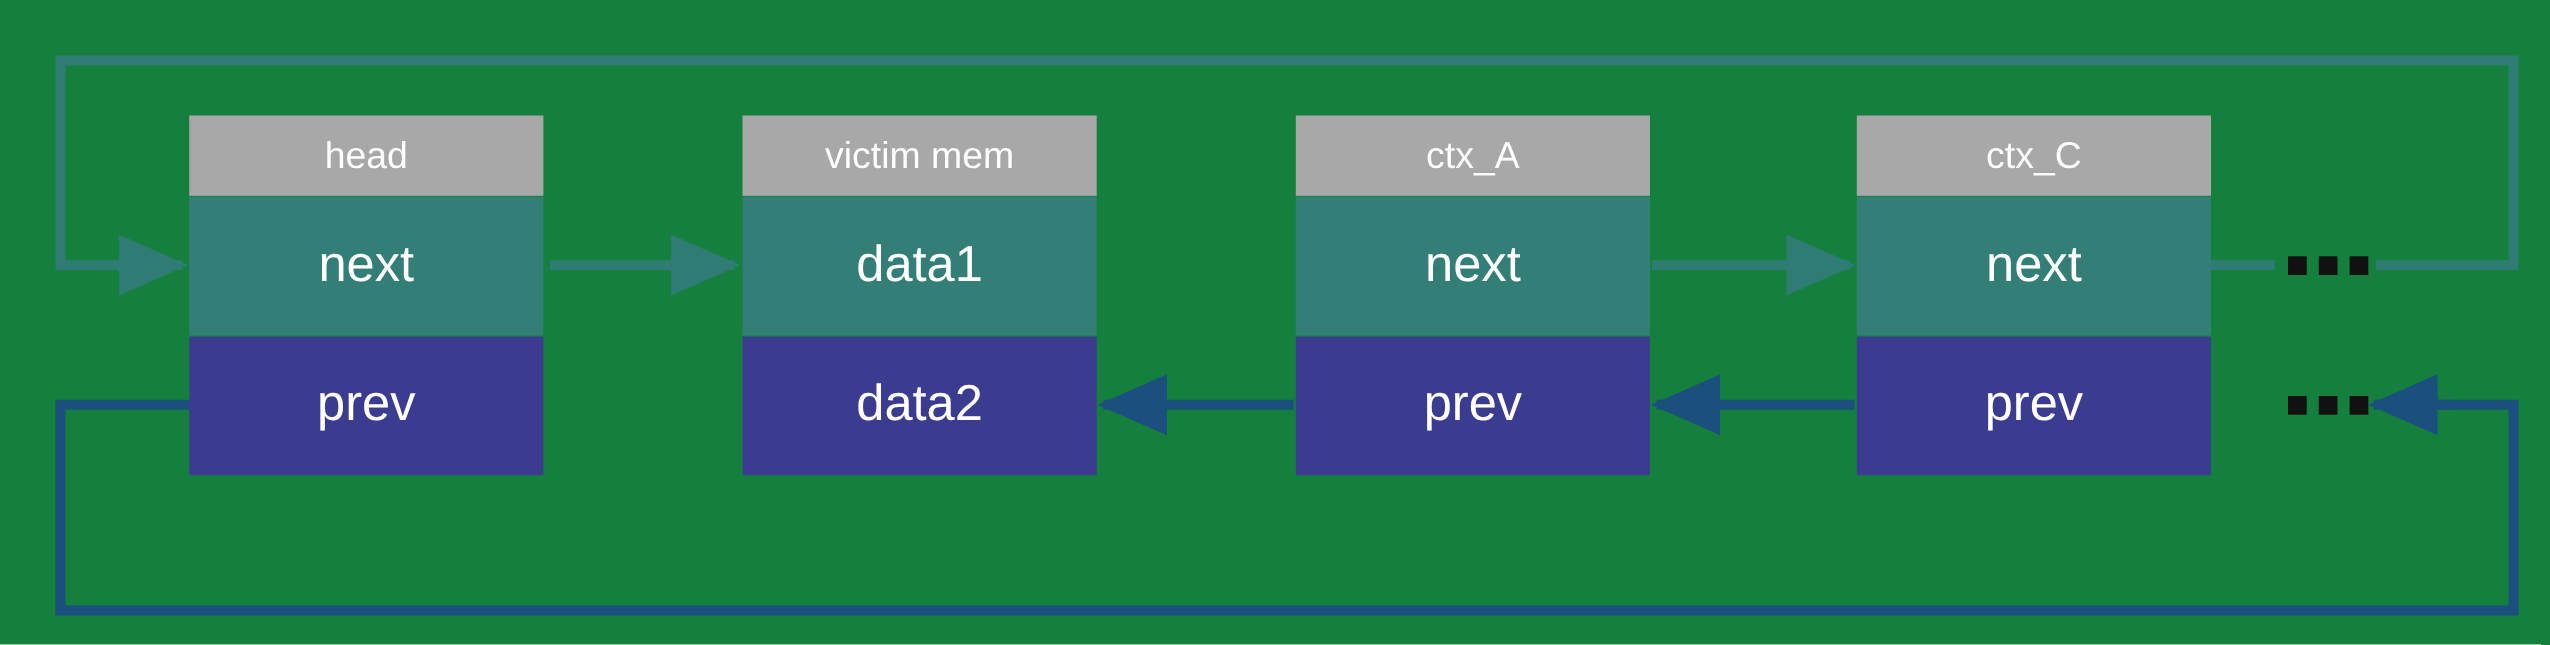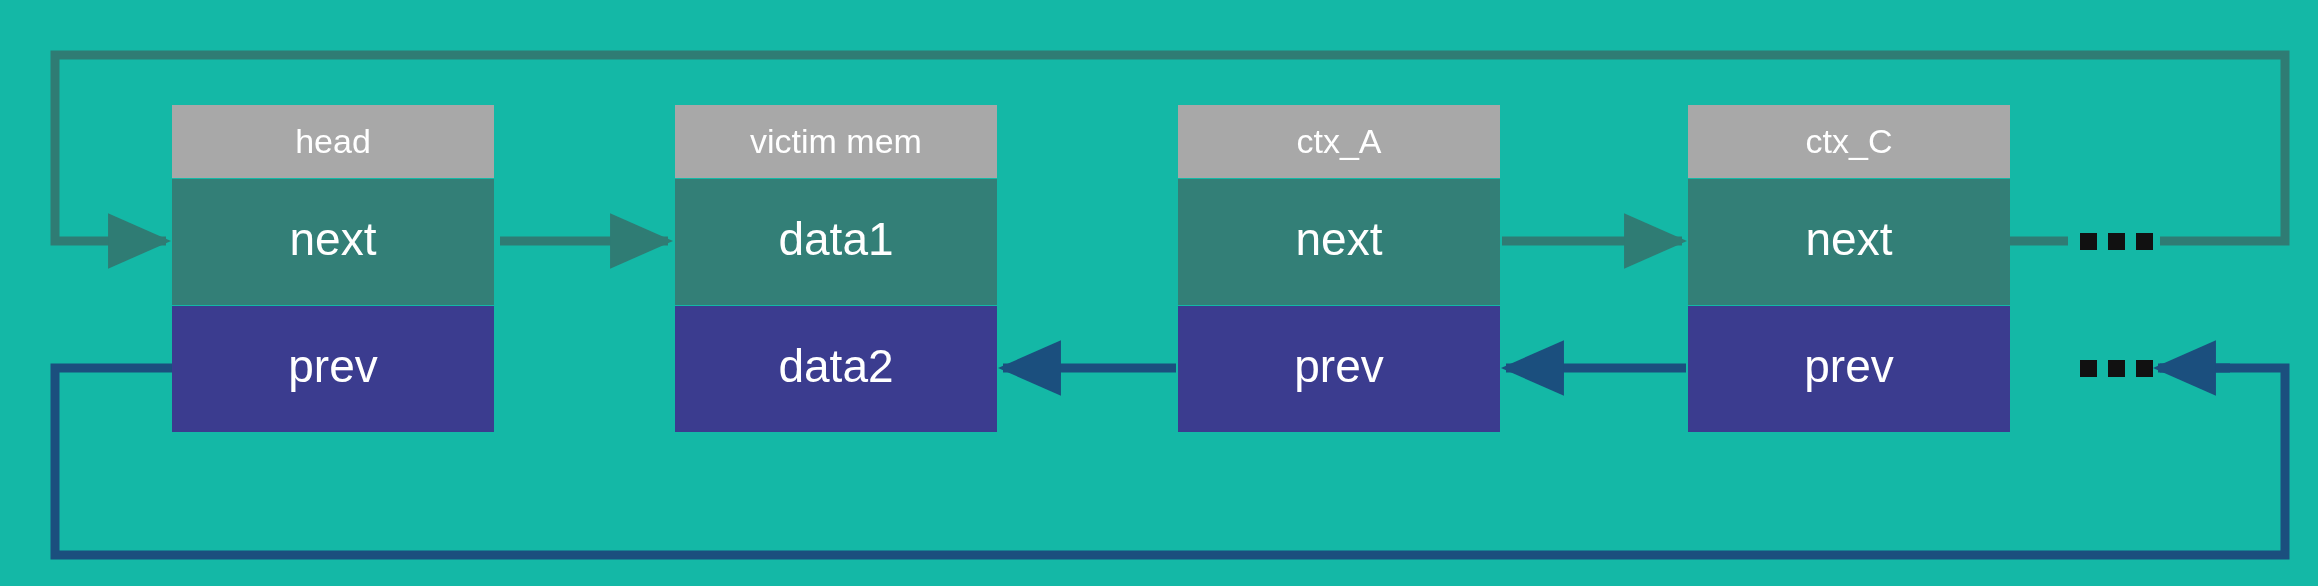--- a/index.html
+++ b/index.html
@@ -10,21 +10,21 @@
   body {
     width: 2318px;
     height: 586px;
     overflow: hidden;
     font-family: "Liberation Sans", sans-serif;
   }
   #diagram-root {
     position: relative;
     width: 2318px;
     height: 586px;
-    background: #14b8a6;
+    background: #15803d;
   }
   svg.canvas {
     position: absolute;
     top: 0;
     left: 0;
     width: 2318px;
     height: 586px;
     display: block;
   }
   .node-title {

